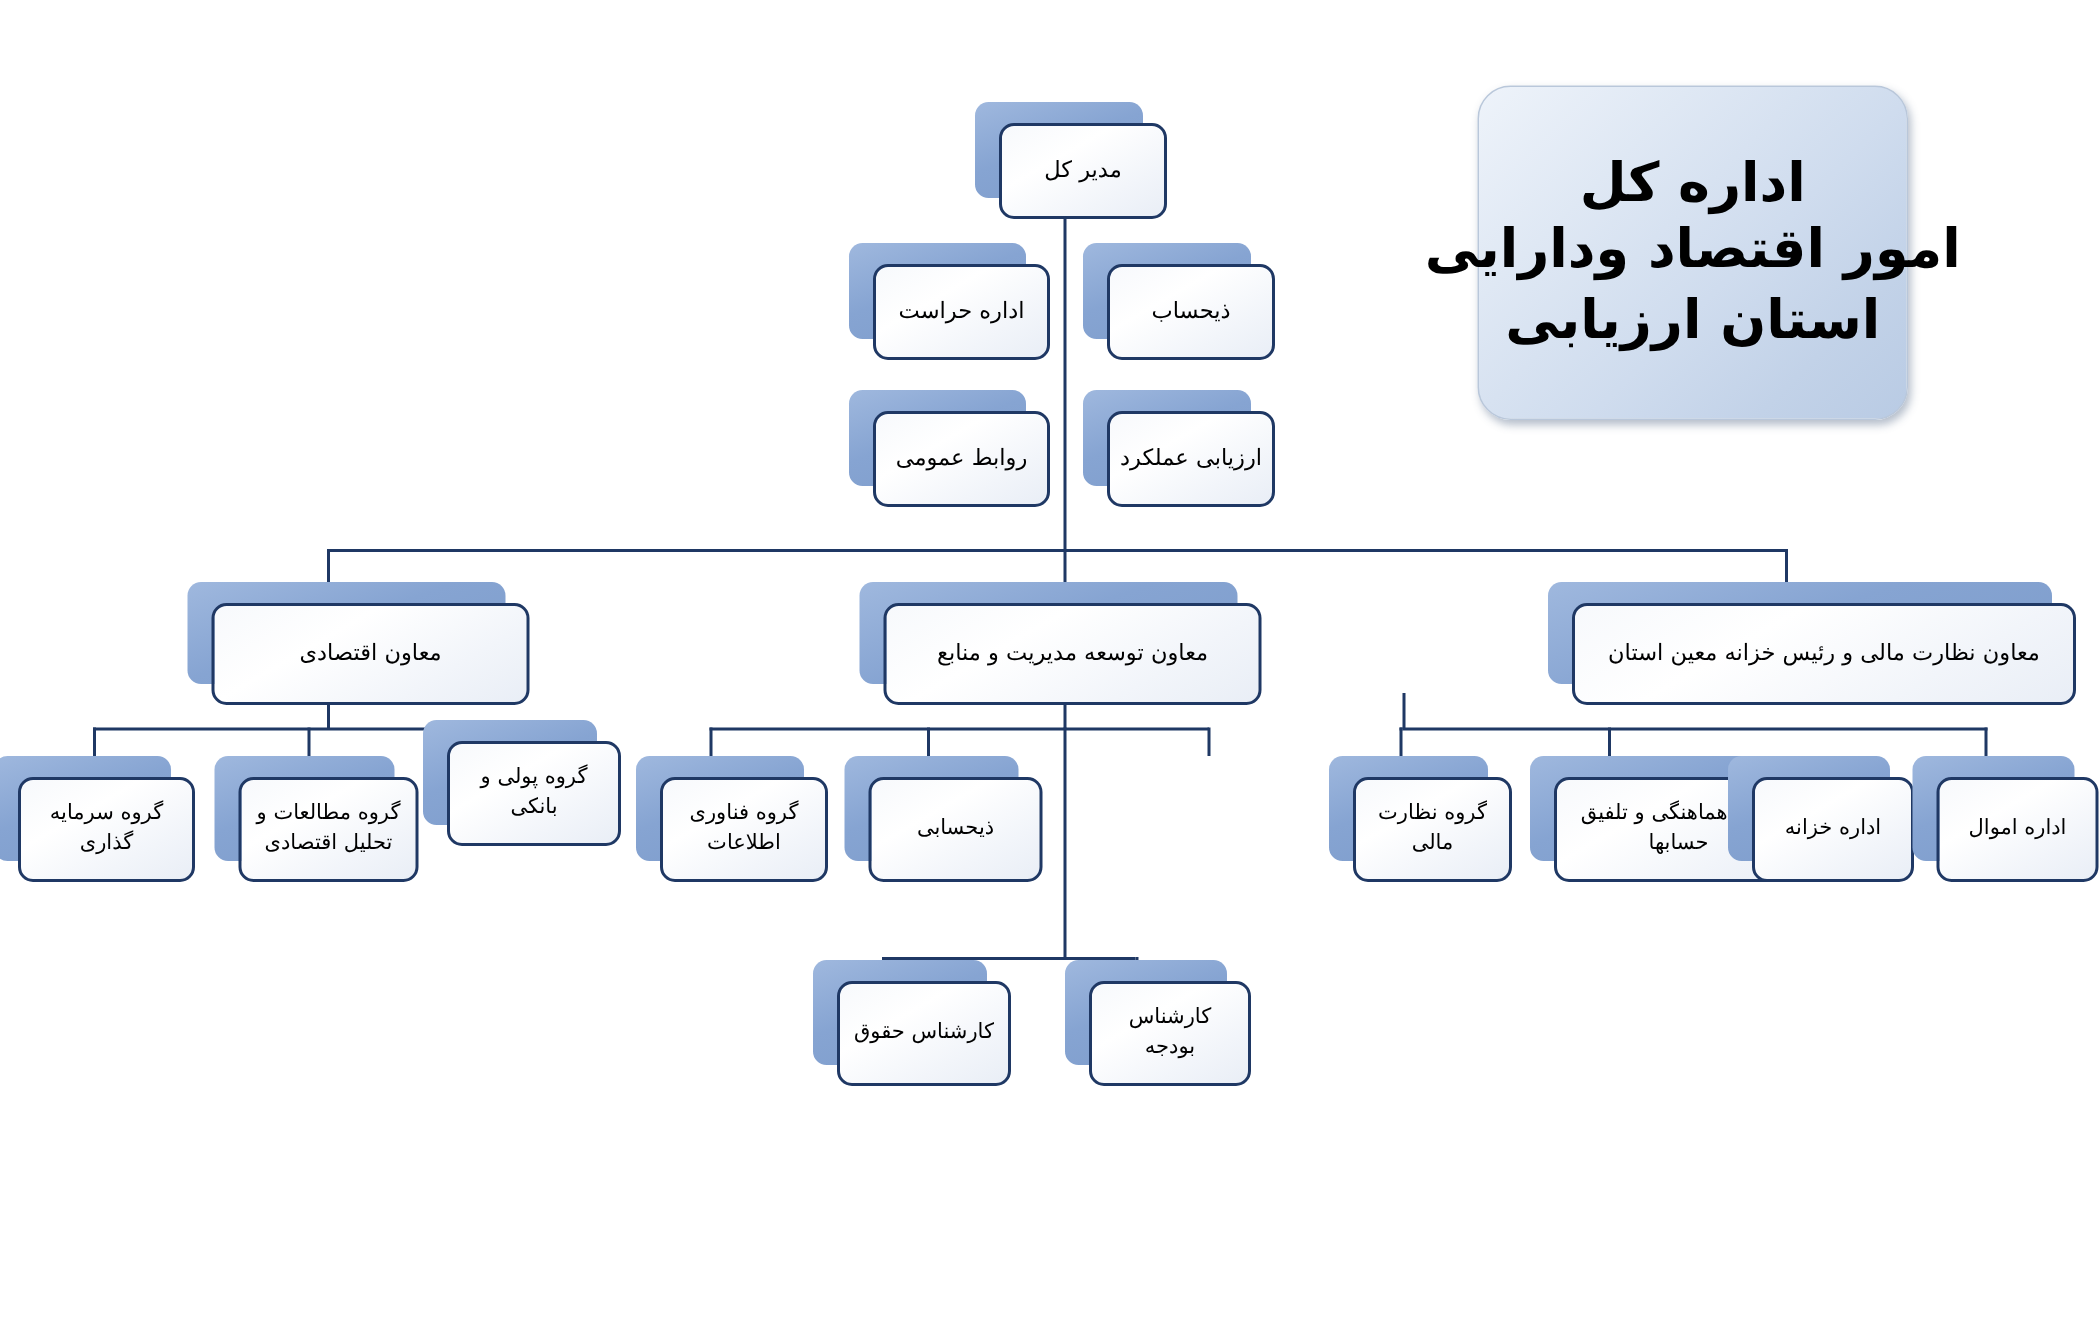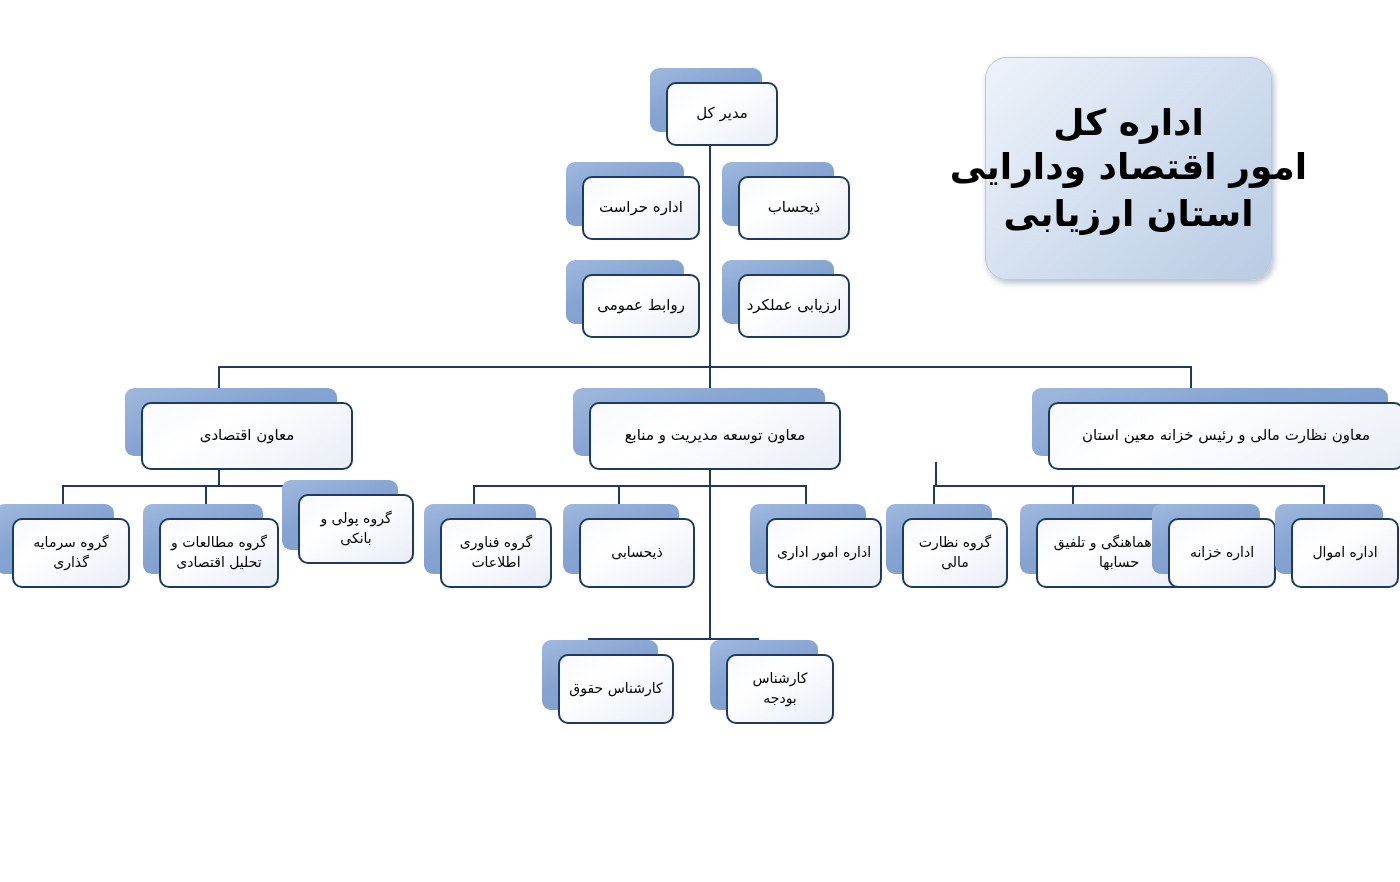--- a/index.html
+++ b/index.html
@@ -138,21 +138,21 @@
   <div class="node" style="left:110px;top:388px;width:212px;height:68px;margin-left:15px;">
     <div class="shadow"></div>
     <div class="face">معاون اقتصادی</div>
   </div>
 
   <div class="node" style="left:573px;top:388px;width:252px;height:68px;">
     <div class="shadow"></div>
     <div class="face">معاون توسعه مدیریت و منابع</div>
   </div>
 
-  <div class="node" style="left:1032px;top:388px;width:336px;height:68px;padding-left:20px;">
+  <div class="node" style="left:1032px;top:388px;width:336px;height:68px;">
     <div class="shadow"></div>
     <div class="face">معاون نظارت مالی و رئیس خزانه معین استان</div>
   </div>
 
   <div class="node" style="left:-4px;top:504px;width:118px;height:70px;">
     <div class="shadow"></div>
     <div class="face sm">گروه سرمایه گذاری</div>
   </div>
 
   <div class="node" style="left:143px;top:504px;width:120px;height:70px;">
@@ -168,24 +168,20 @@
   <div class="node" style="left:424px;top:504px;width:112px;height:70px;">
     <div class="shadow"></div>
     <div class="face sm">گروه فناوری اطلاعات</div>
   </div>
 
   <div class="node" style="left:563px;top:504px;width:116px;height:70px;">
     <div class="shadow"></div>
     <div class="face sm">ذیحسابی</div>
   </div>
 
-  <div class="node" style="left:750px;top:504px;width:116px;height:70px;">
-    <div class="shadow"></div>
-    <div class="face sm">اداره امور اداری</div>
-  </div>
 
   <div class="node" style="left:886px;top:504px;width:106px;height:70px;">
     <div class="shadow"></div>
     <div class="face sm">گروه نظارت مالی</div>
   </div>
 
   <div class="node" style="left:1020px;top:504px;width:126px;height:70px;padding-left:40px;">
     <div class="shadow"></div>
     <div class="face sm">اداره هماهنگی و تلفیق حسابها</div>
   </div>

